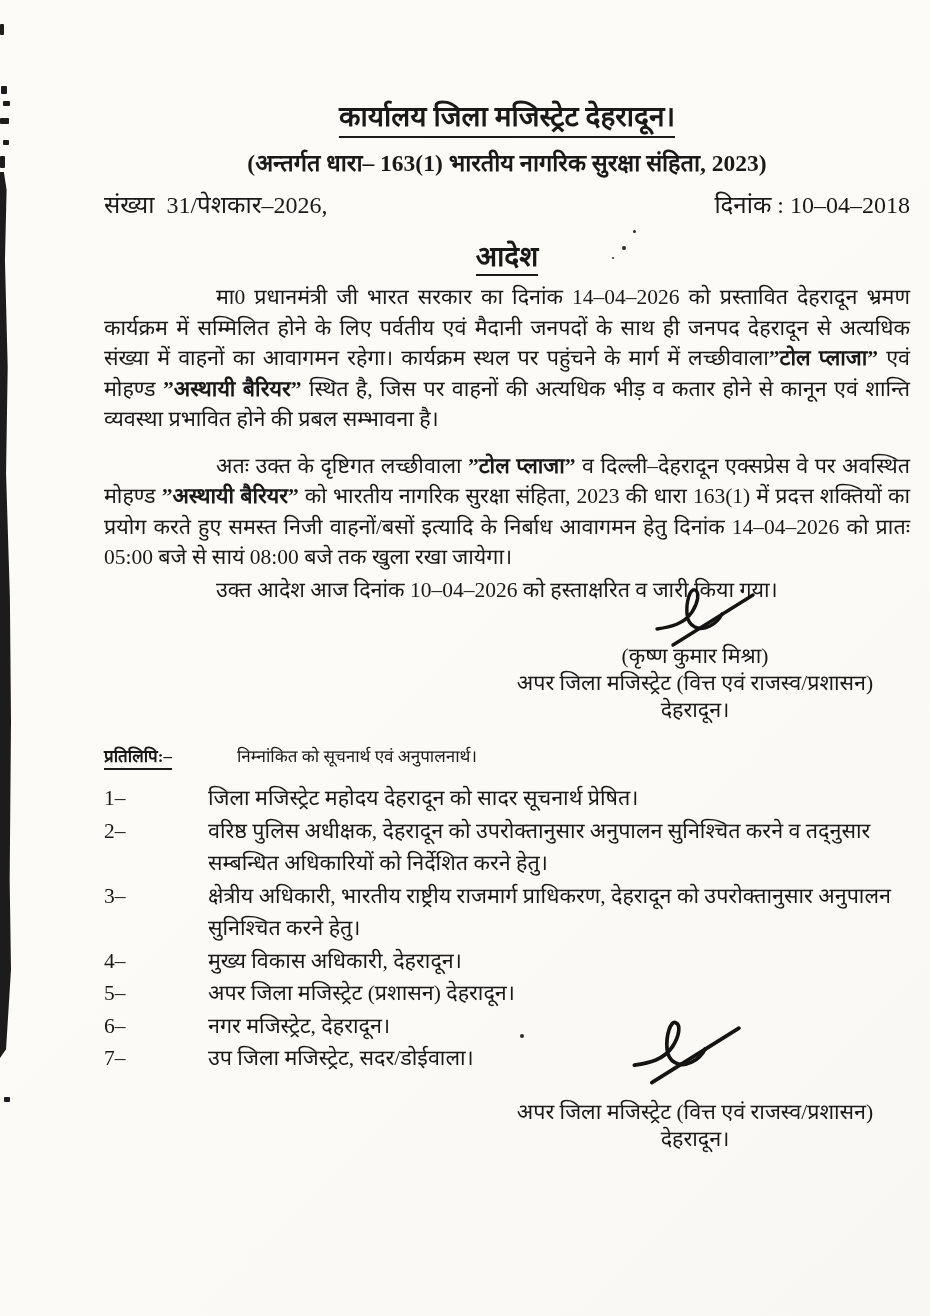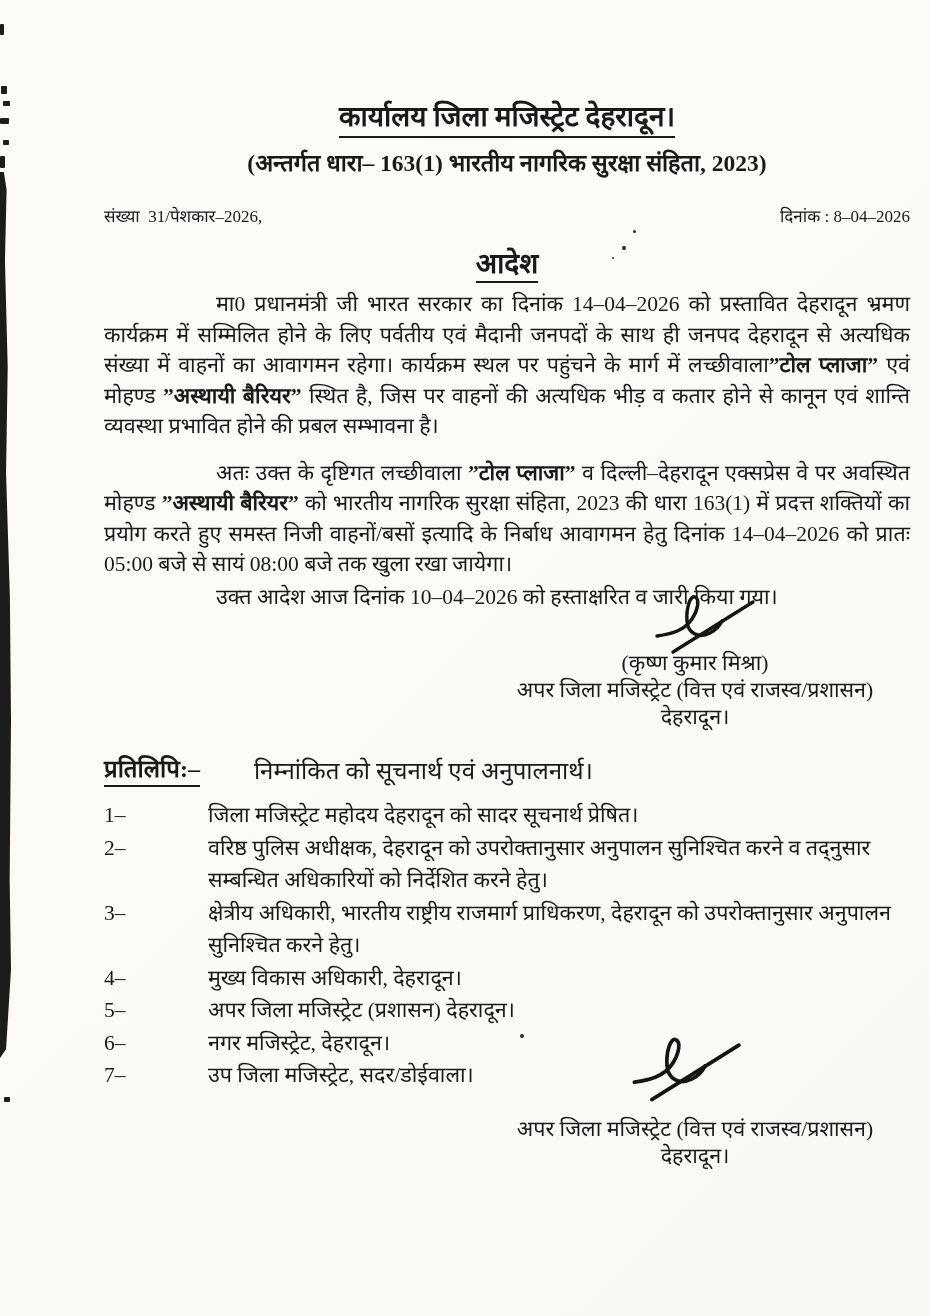--- a/index.html
+++ b/index.html
@@ -10,33 +10,33 @@
     background:linear-gradient(135deg,#fcfbf8 0%,#fbfaf6 60%,#f8f7f3 100%);
     overflow:hidden;
     font-family:Liberation Serif, serif;
     color:#191919;
     padding-left:48px;
   }
   .content{position:absolute;left:104px;right:68px;top:0;}
   .doc-title{margin:96px 0 0 0;text-align:center;font-size:28px;font-weight:bold;}
   .doc-title .ul{border-bottom:2.5px solid #1a1a1a;padding-bottom:4px;}
   .doc-subtitle{margin:12px 0 0 0;text-align:center;font-size:23.5px;font-weight:bold;}
-  .ref-row{margin-top:26px;display:flex;justify-content:space-between;align-items:baseline;font-size:17px;white-space:pre-wrap;}
+  .ref-row{margin-top:9px;display:flex;justify-content:space-between;align-items:baseline;font-size:24px;white-space:pre-wrap;}
   .order-heading{margin:16px 0 0 0;text-align:center;font-size:28px;font-weight:bold;}
   .order-heading .ul{border-bottom:2.5px solid #1a1a1a;padding-bottom:2px;}
   .para{margin:8px 0 0 0;font-size:21.5px;line-height:30.5px;text-align:justify;text-indent:112px;}
   .para.p2{margin-top:16px;}
   .para.p3{margin-top:2px;text-align:left;}
   .seg-bold{font-weight:bold;}
   .sig-block{margin-left:auto;width:430px;text-align:center;font-size:21.5px;line-height:27px;}
   .sig-block-1{margin-top:-22px;}
   .sig-scribble{display:block;margin:0 auto;}
   .sig1-svg{transform:translateX(14px);}
   .sig-name{margin-top:-6px;}
-  .copies-row{margin-top:20px;display:flex;align-items:center;font-size:24px;}
+  .copies-row{margin-top:20px;display:flex;align-items:flex-start;font-size:17px;gap:11px;}
   .copies-label{font-weight:bold;border-bottom:2.5px solid #1a1a1a;padding-bottom:1px;}
   .copies-intro{margin-left:54px;}
   .copies-list{margin-top:12px;}
   .copy-row{display:flex;font-size:21.5px;line-height:32.5px;}
   .copy-num{flex:none;width:104px;}
   .copy-txt{flex:1;text-align:left;}
   .sig-block-2{position:relative;margin-top:24px;}
   .sig2-svg{position:absolute;top:-84px;left:150px;}
   
   .edge-band{position:absolute;left:0;top:172px;width:11px;height:886px;background:#0b0b0b;opacity:.93;
@@ -65,21 +65,21 @@
   <div class="content">
 
     <div class="doc-title">
       <span class="ul">कार्यालय जिला मजिस्ट्रेट देहरादून।</span>
     </div>
 
     <div class="doc-subtitle">(अन्तर्गत धारा– 163(1) भारतीय नागरिक सुरक्षा संहिता, 2023)</div>
 
     <div class="ref-row">
       <span>संख्या  31/पेशकार–2026,</span>
-      <span>दिनांक : 8–04–2026</span>
+      <span>दिनांक : 10–04–2018</span>
     </div>
 
     <div class="order-heading">
       <span class="ul">आदेश</span>
     </div>
 
     <p class="para p1"><span>मा0 प्रधानमंत्री जी भारत सरकार का दिनांक 14–04–2026 को प्रस्तावित देहरादून भ्रमण कार्यक्रम में सम्मिलित होने के लिए पर्वतीय एवं मैदानी जनपदों के साथ ही जनपद देहरादून से अत्यधिक संख्या में वाहनों का आवागमन रहेगा। कार्यक्रम स्थल पर पहुंचने के मार्ग में लच्छीवाला</span><span class="seg-bold">”टोल प्लाजा”</span><span> एवं मोहण्ड </span><span class="seg-bold">”अस्थायी बैरियर”</span><span> स्थित है, जिस पर वाहनों की अत्यधिक भीड़ व कतार होने से कानून एवं शान्ति व्यवस्था प्रभावित होने की प्रबल सम्भावना है।</span></p>
 
     <p class="para p2"><span>अतः उक्त के दृष्टिगत लच्छीवाला </span><span class="seg-bold">”टोल प्लाजा”</span><span> व दिल्ली–देहरादून एक्सप्रेस वे पर अवस्थित मोहण्ड </span><span class="seg-bold">”अस्थायी बैरियर”</span><span> को भारतीय नागरिक सुरक्षा संहिता, 2023 की धारा 163(1) में प्रदत्त शक्तियों का प्रयोग करते हुए समस्त निजी वाहनों/बसों इत्यादि के निर्बाध आवागमन हेतु दिनांक 14–04–2026 को प्रातः 05:00 बजे से सायं 08:00 बजे तक खुला रखा जायेगा।</span></p>
 

